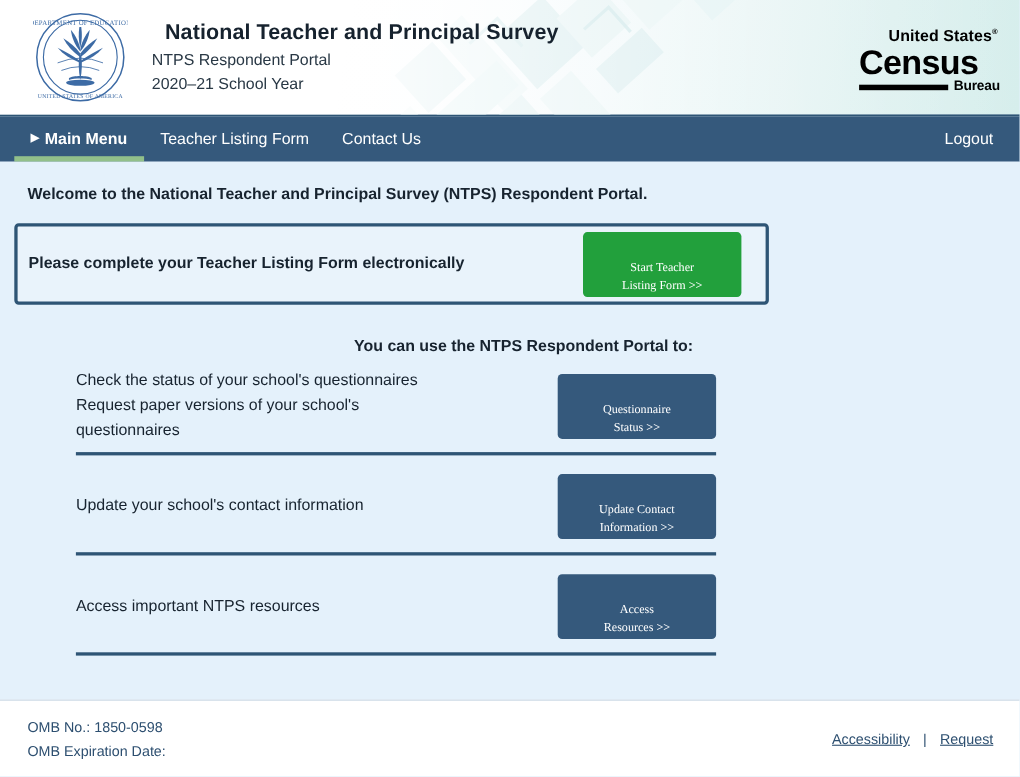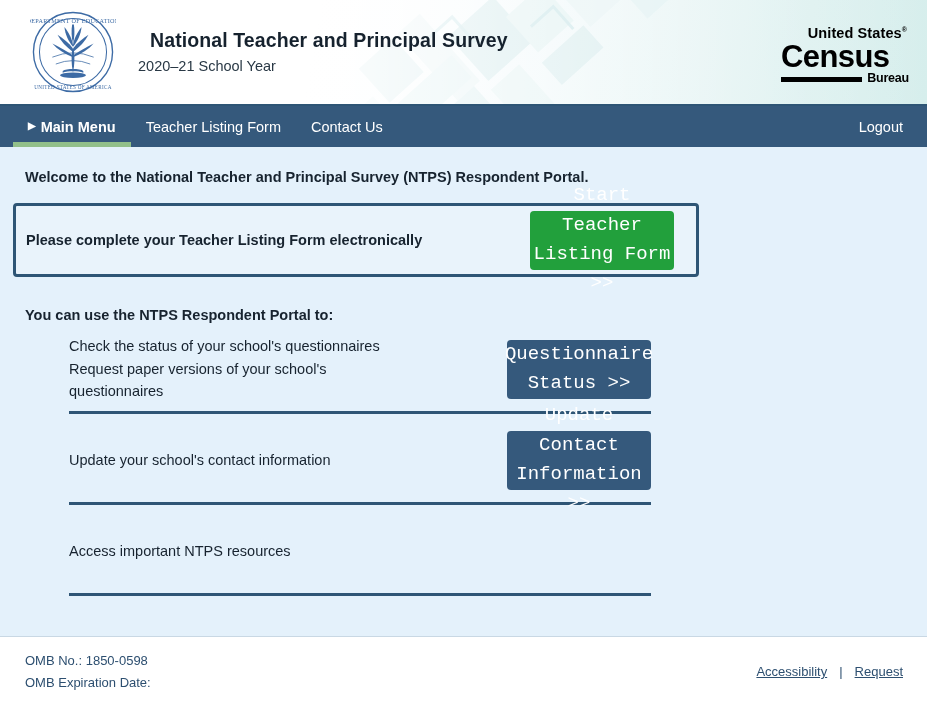--- a/index.html
+++ b/index.html
@@ -191,47 +191,48 @@
     font-size: 14.5px;
     font-weight: bold;
     color: #17232f;
     flex: 1;
   }
 
   .btn {
     border: none;
     border-radius: 4px;
     color: #ffffff;
-    font-family: Liberation Mono, monospace;
-    font-size: 19px;
+    font-family: Liberation Serif, serif;
+    font-size: 11px;
     line-height: 1.55;
     text-align: center;
     cursor: pointer;
     padding: 0;
     display: flex;
-    align-items: center;
+    align-items: flex-end;
     justify-content: center;
   }
   .btn-green {
     background: #22a03c;
     width: 144px;
     height: 59px;
   }
   .btn-blue {
     background: #35597c;
     width: 144px;
     height: 59px;
     flex: none;
   }
 
   .uses-title {
     font-size: 14.5px;
     font-weight: bold;
     color: #17232f;
     padding: 30px 0 0 25px;
+    text-align: center;
   }
 
   .rows {
     margin-left: 69px;
     width: 582px;
   }
   .row {
     display: flex;
     align-items: center;
     min-height: 84px;
@@ -344,20 +345,21 @@
       <g fill="none" stroke="#3d6ba5" stroke-width="0.9">
         <path d="M30 64 q20 -8 40 0"></path>
         <path d="M26 56 q24 -10 48 0"></path>
       </g>
       <text x="50" y="16" font-family="'Liberation Serif',serif" font-size="7.2" fill="#3d6ba5" text-anchor="middle" letter-spacing="0.3">DEPARTMENT OF EDUCATION</text>
       <text x="50" y="93" font-family="'Liberation Serif',serif" font-size="6" fill="#3d6ba5" text-anchor="middle" letter-spacing="0.3">UNITED STATES OF AMERICA</text>
     </svg>
 
     <div class="title-block">
       <div class="site-title">National Teacher and Principal Survey</div>
+      <div class="site-sub1">NTPS Respondent Portal</div>
       <div class="site-sub2">2020–21 School Year</div>
     </div>
 
     <div class="census-logo">
       <div class="census-us"><span>United States</span><sup>®</sup></div>
       <div class="census-word">Census</div>
       <div class="census-rule-row">
         <div class="census-rule"></div>
         <div class="census-bureau">Bureau</div>
       </div>
@@ -426,20 +428,26 @@
           <span>Information &gt;&gt;</span>
         </span>
       </button>
     </div>
     <div class="divider"></div>
 
     <div class="row">
       <div class="row-text">
         <div>Access important NTPS resources</div>
       </div>
+      <button class="btn btn-blue">
+        <span>
+          <span>Access</span><br>
+          <span>Resources &gt;&gt;</span>
+        </span>
+      </button>
     </div>
     <div class="divider"></div>
 
   </div>
 </div>
 
 <div class="footer">
   <div class="omb">
     <div>OMB No.: 1850-0598</div>
     <div>OMB Expiration Date:</div>

